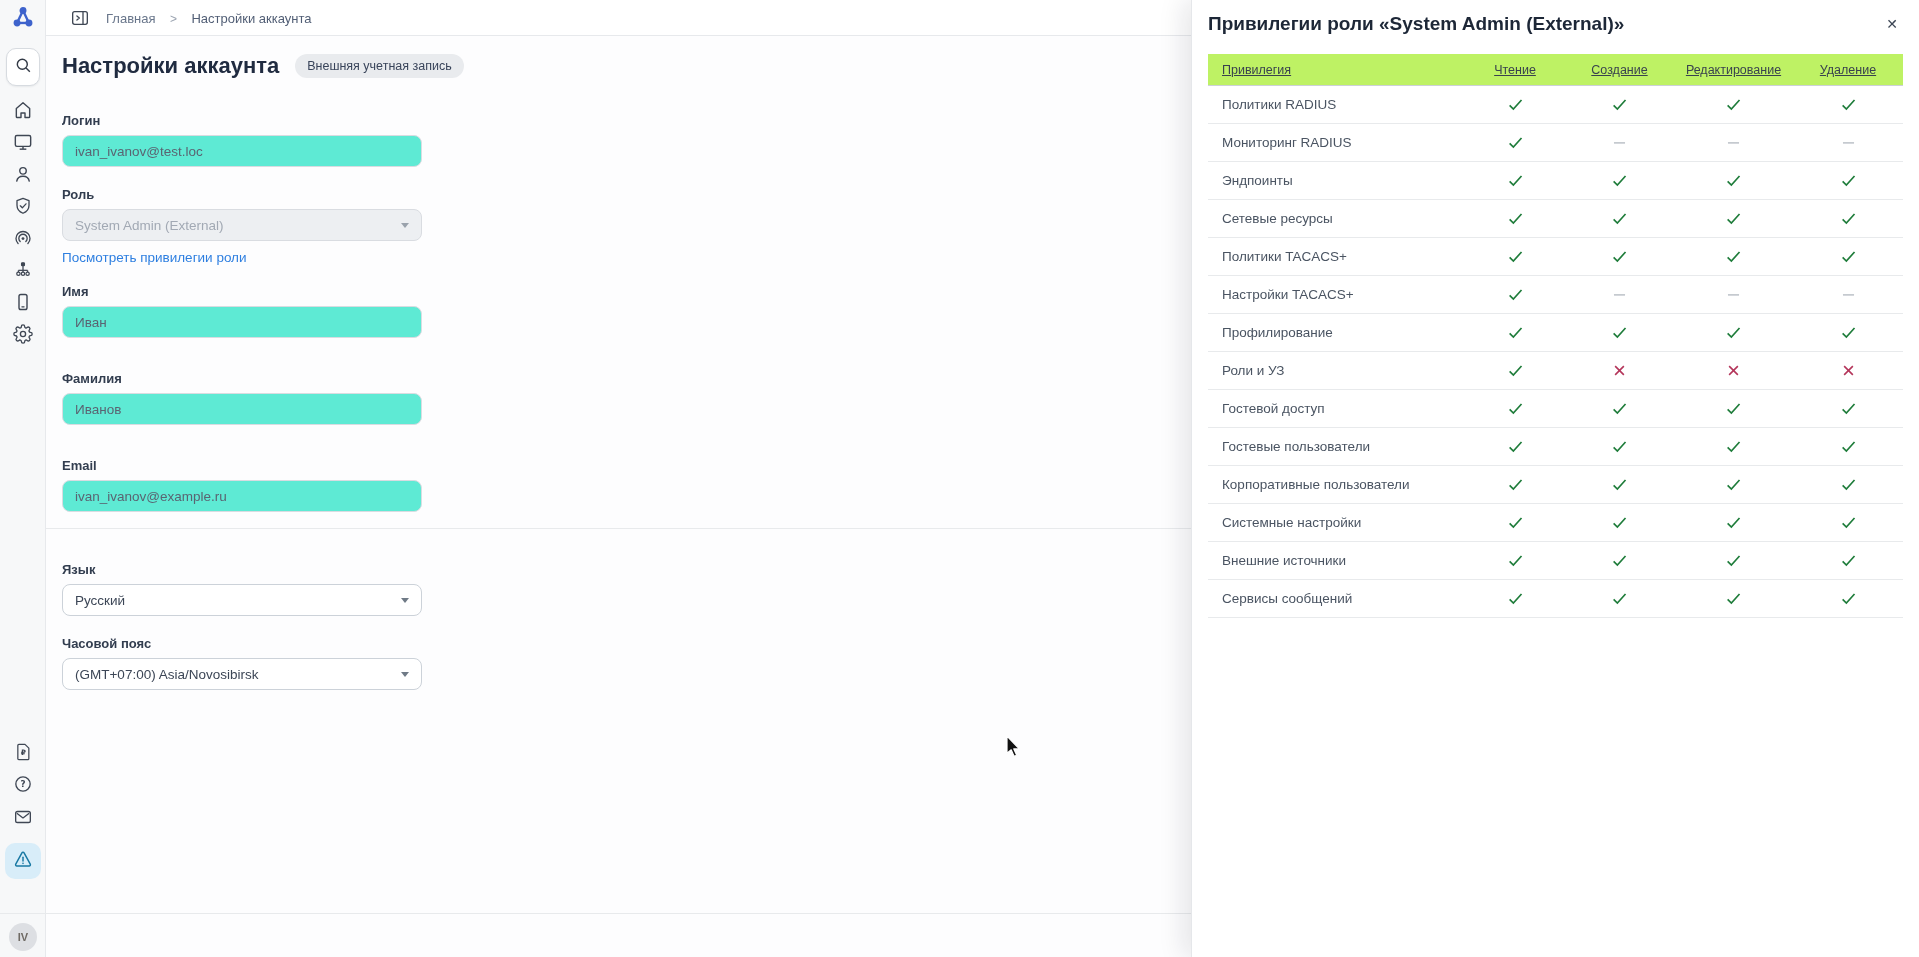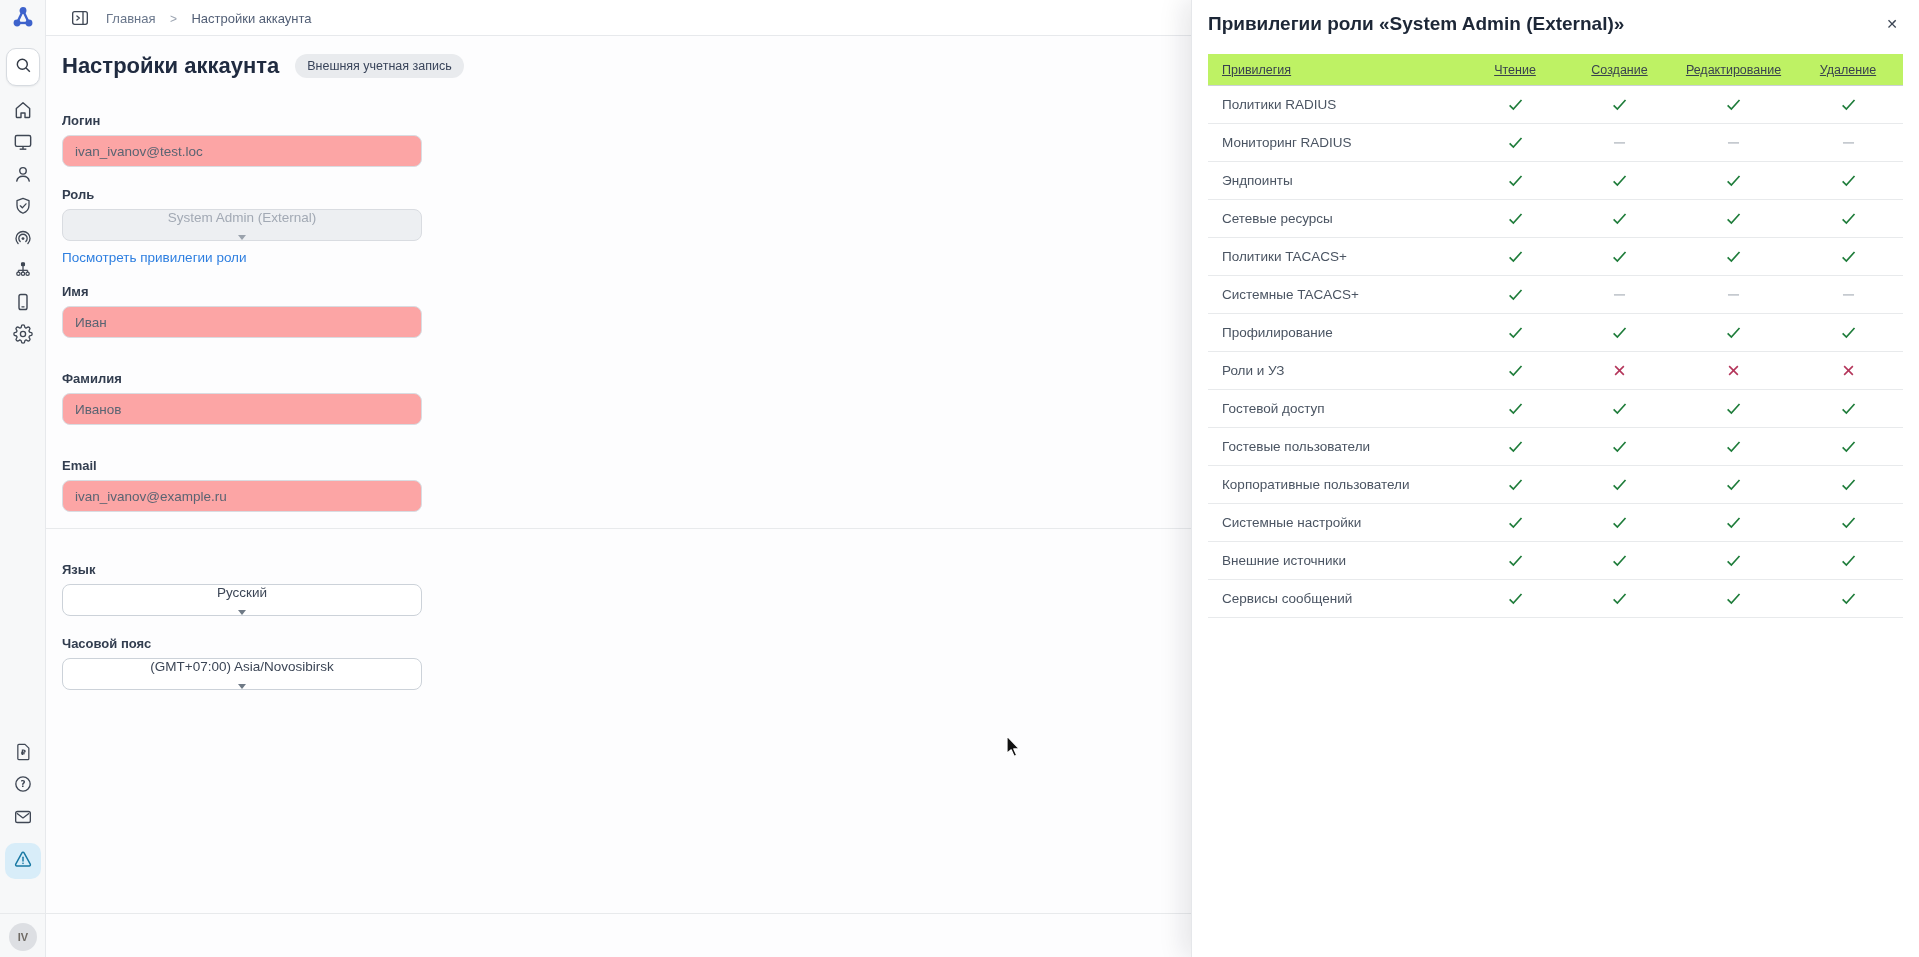--- a/index.html
+++ b/index.html
@@ -35,23 +35,23 @@
   .content { position:absolute; left:46px; top:36px; right:0; bottom:0; background:#fdfdfe; }
   .page-head { display:flex; align-items:center; margin:17px 0 0 16px; height:26px; }
   .page-title { font-size:22px; line-height:26px; font-weight:700; color:#202b40; }
   .badge { margin-left:16px; height:24px; padding:0 12px; border-radius:12px;
     background:#e9ebee; color:#39445a; font-size:12.5px; display:flex; align-items:center; }
 
   .fgroup { margin-left:16px; width:360px; }
   .flabel { display:block; font-size:13px; line-height:16px; font-weight:700; color:#323d4f; margin-bottom:6px; }
   .input, .select { width:360px; height:32px; border-radius:8px; font-size:13.5px;
     font-family:inherit; padding:0 12px; display:flex; align-items:center; }
-  .input { border:1px solid #d9dce1; background:#fca5a5; color:#5a6472; }
+  .input { border:1px solid #d9dce1; background:#5eead4; color:#5a6472; }
   .select { border:1px solid #ccd2d9; background:#fff; color:#3c4656;
-    justify-content:space-between; cursor:pointer;flex-direction:column; }
+    justify-content:space-between; cursor:pointer; }
   .select.disabled { background:#edeff2; border-color:#d9dce1; color:#a2a9b4; cursor:default; }
   .caret { width:0; height:0; border-left:4.5px solid transparent; border-right:4.5px solid transparent;
     border-top:5.5px solid #6f7a86; }
   .select.disabled .caret { border-top-color:#9aa2ac; }
   .role-link { display:inline-block; margin:8px 0 0 16px; font-size:13.5px; line-height:17px;
     color:#2e7fe0; text-decoration:none; cursor:pointer; }
   .form-divider { border:none; border-top:1px solid #e8eaec; width:100%; margin-top:16px; }
   .mt34 { margin-top:34px; } .mt20 { margin-top:20px; } .mt18 { margin-top:18px; } .mt16 { margin-top:33px; }
 
   .footer-line { position:absolute; left:0; top:913px; width:100%; height:0;
@@ -351,21 +351,21 @@
               </svg></div>
     <div class="col c3"><svg viewBox="0 0 24 24" width="19" height="19">
                 <path d="M4.6 13.1l4.7 4.7L19.6 6.3" fill="none" stroke="#1e7c3a" stroke-width="2.1"></path>
               </svg></div>
     <div class="col c4"><svg viewBox="0 0 24 24" width="19" height="19">
                 <path d="M4.6 13.1l4.7 4.7L19.6 6.3" fill="none" stroke="#1e7c3a" stroke-width="2.1"></path>
               </svg></div>
   </div>
 
   <div class="t-row">
-    <div class="col name">Системные TACACS+</div>
+    <div class="col name">Настройки TACACS+</div>
     <div class="col c1"><svg viewBox="0 0 24 24" width="19" height="19">
                 <path d="M4.6 13.1l4.7 4.7L19.6 6.3" fill="none" stroke="#1e7c3a" stroke-width="2.1"></path>
               </svg></div>
     <div class="col c2"><svg viewBox="0 0 24 24" width="19" height="19">
                 <line x1="5" y1="12.5" x2="19" y2="12.5" stroke="#b8bec5" stroke-width="1.8"></line>
               </svg></div>
     <div class="col c3"><svg viewBox="0 0 24 24" width="19" height="19">
                 <line x1="5" y1="12.5" x2="19" y2="12.5" stroke="#b8bec5" stroke-width="1.8"></line>
               </svg></div>
     <div class="col c4"><svg viewBox="0 0 24 24" width="19" height="19">

